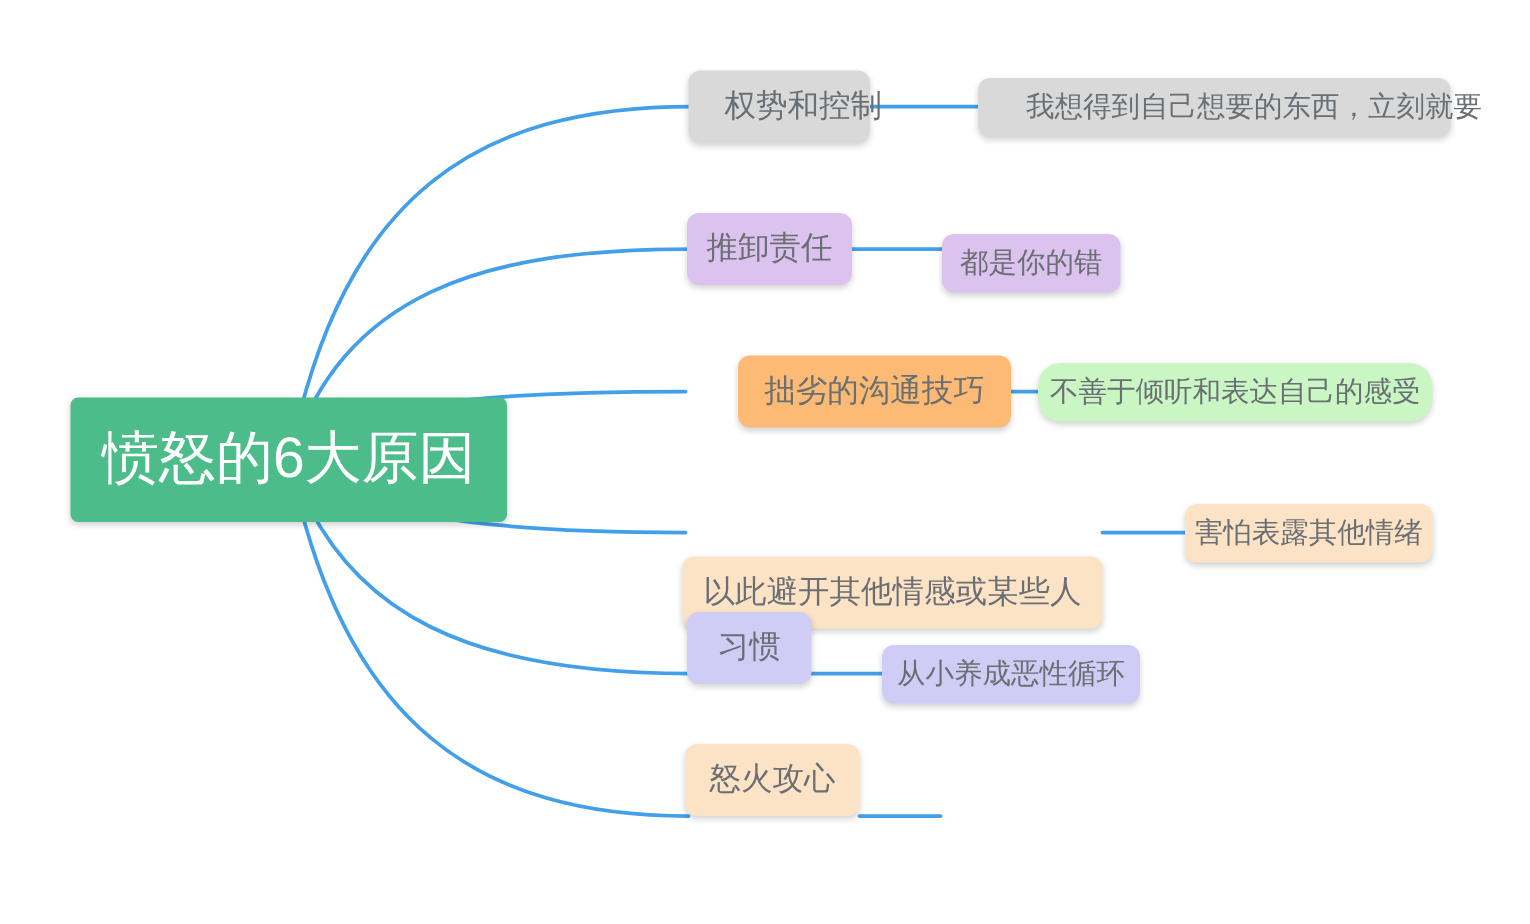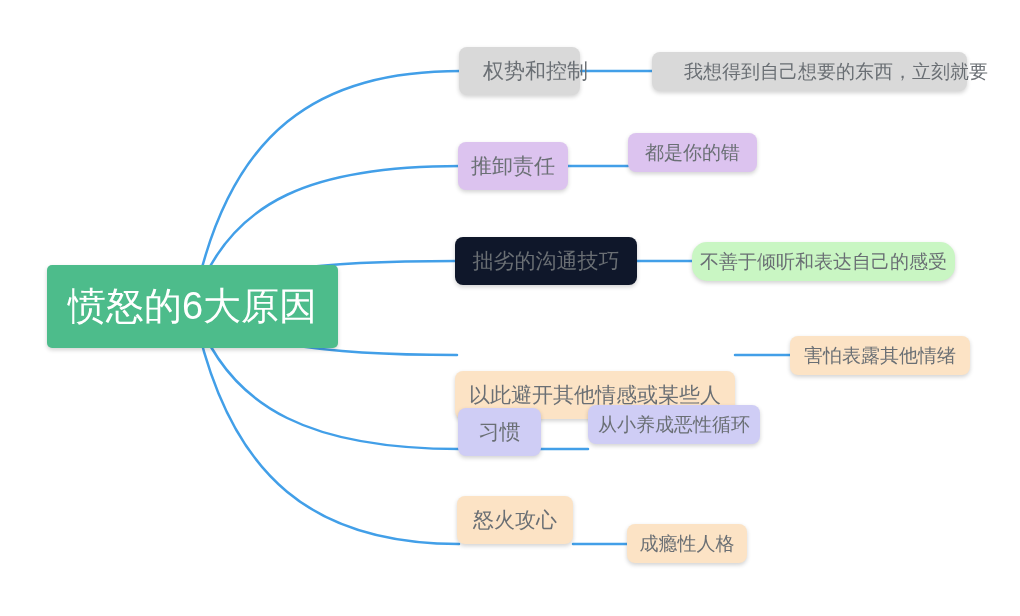--- a/index.html
+++ b/index.html
@@ -49,24 +49,24 @@
   }
   
   .b1 { left: 459px; top: 47px;  width: 121px; }
   .b2 { left: 458px; top: 142px; width: 110px; }
   .b3 { left: 455px; top: 237px; width: 182px; }
   .b4 { left: 455px; top: 331px; width: 280px; }
   .b5 { left: 458px; top: 408px; width: 83px;  }
   .b6 { left: 457px; top: 496px; width: 116px; }
   
   .c1 { left: 652px; top: 52px;  width: 315px; }
-  .c2 { left: 628px; top: 133px; width: 129px; }
+  .c2 { left: 628px; top: 156px; width: 119px; }
   .c3 { left: 692px; top: 242px; width: 263px; border-radius: 15px; }
-  .c4 { left: 790px; top: 336px; width: 180px; }
-  .c5 { left: 588px; top: 405px; width: 172px; }
+  .c4 { left: 790px; top: 336px; width: 165px; }
+  .c5 { left: 588px; top: 430px; width: 172px; }
   .c6 { left: 627px; top: 524px; width: 120px; }
 </style>
 </head>
 <body>
 
 <div class="stage" style="color: rgb(106, 111, 116);">
 
   <svg class="edges" viewBox="0 0 1020 616" fill="none" stroke-width="2.5" stroke-linecap="round">
 
     <path d="M193,306 C228,128 320,71 461,71" stroke="#429fe8"></path>
@@ -81,25 +81,24 @@
     <path d="M637,261 L692,261" stroke="#429fe8"></path>
     <path d="M735,355 L790,355" stroke="#429fe8"></path>
     <path d="M532,449 L588,449" stroke="#429fe8"></path>
     <path d="M573,544 L627,544" stroke="#429fe8"></path>
   </svg>
 
   <div class="node root" style="background-color: rgb(77, 188, 139); color: rgb(255, 255, 255);">愤怒的6大原因</div>
 
   <div class="node branch b1" style="background-color: rgb(217, 217, 217); padding-left: 24px;">权势和控制</div>
   <div class="node branch b2" style="background-color: rgb(220, 195, 239);">推卸责任</div>
-  <div class="node branch b3" style="background-color: #0f172a;">拙劣的沟通技巧</div>
+  <div class="node branch b3" style="background-color: #fdba74; margin-left: 37px;">拙劣的沟通技巧</div>
   <div class="node branch b4" style="background-color: rgb(252, 227, 197); margin-top: 40px;">以此避开其他情感或某些人</div>
   <div class="node branch b5" style="background-color: rgb(207, 205, 245);">习惯</div>
   <div class="node branch b6" style="background-color: rgb(252, 227, 197);">怒火攻心</div>
 
   <div class="node child c1" style="background-color: rgb(217, 217, 217); padding-left: 32px;">我想得到自己想要的东西，立刻就要</div>
   <div class="node child c2" style="background-color: rgb(220, 195, 239);">都是你的错</div>
   <div class="node child c3" style="background-color: rgb(201, 246, 195);">不善于倾听和表达自己的感受</div>
   <div class="node child c4" style="background-color: rgb(252, 227, 197);">害怕表露其他情绪</div>
   <div class="node child c5" style="background-color: rgb(207, 205, 245);">从小养成恶性循环</div>
-  <div class="node child c6" style="background-color: rgb(252, 227, 197);">成瘾性人格</div>
 
 </div>
 
 </body></html>

